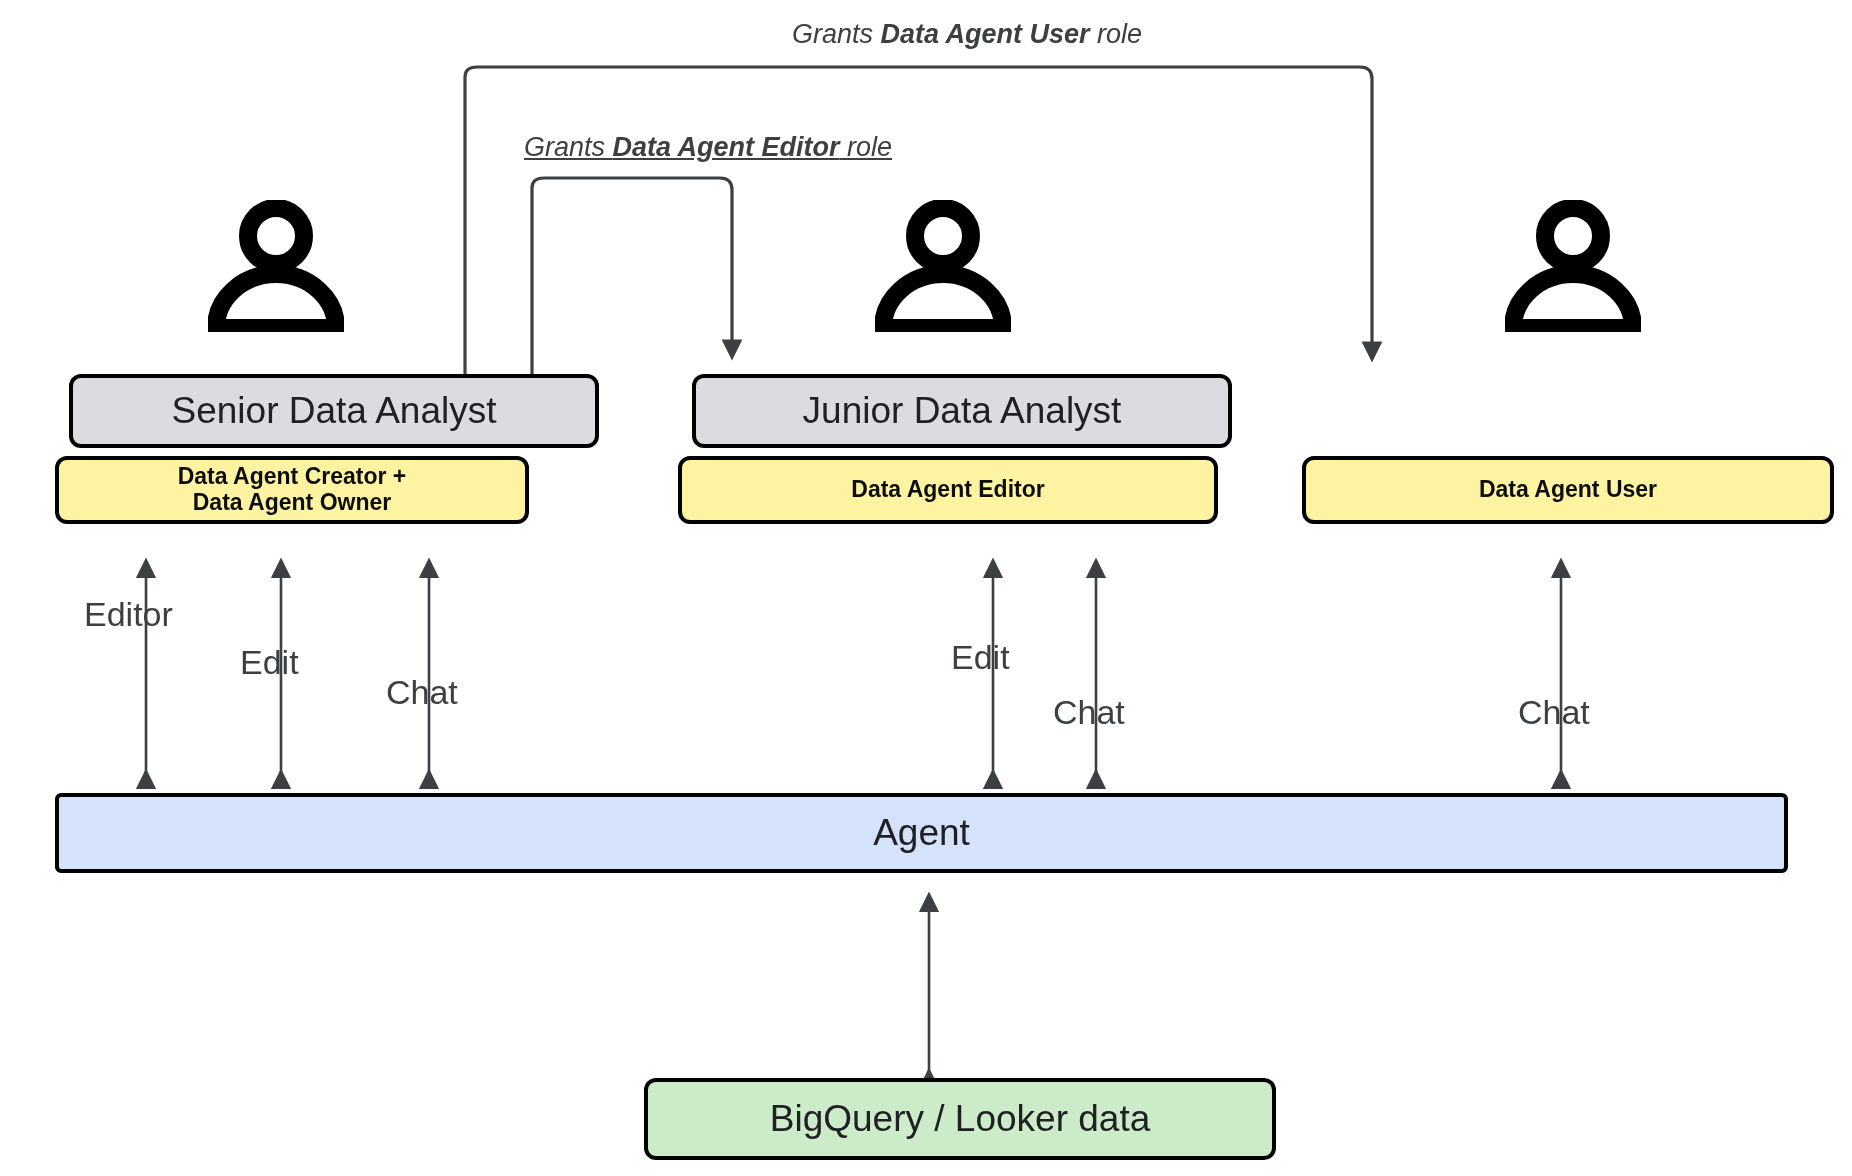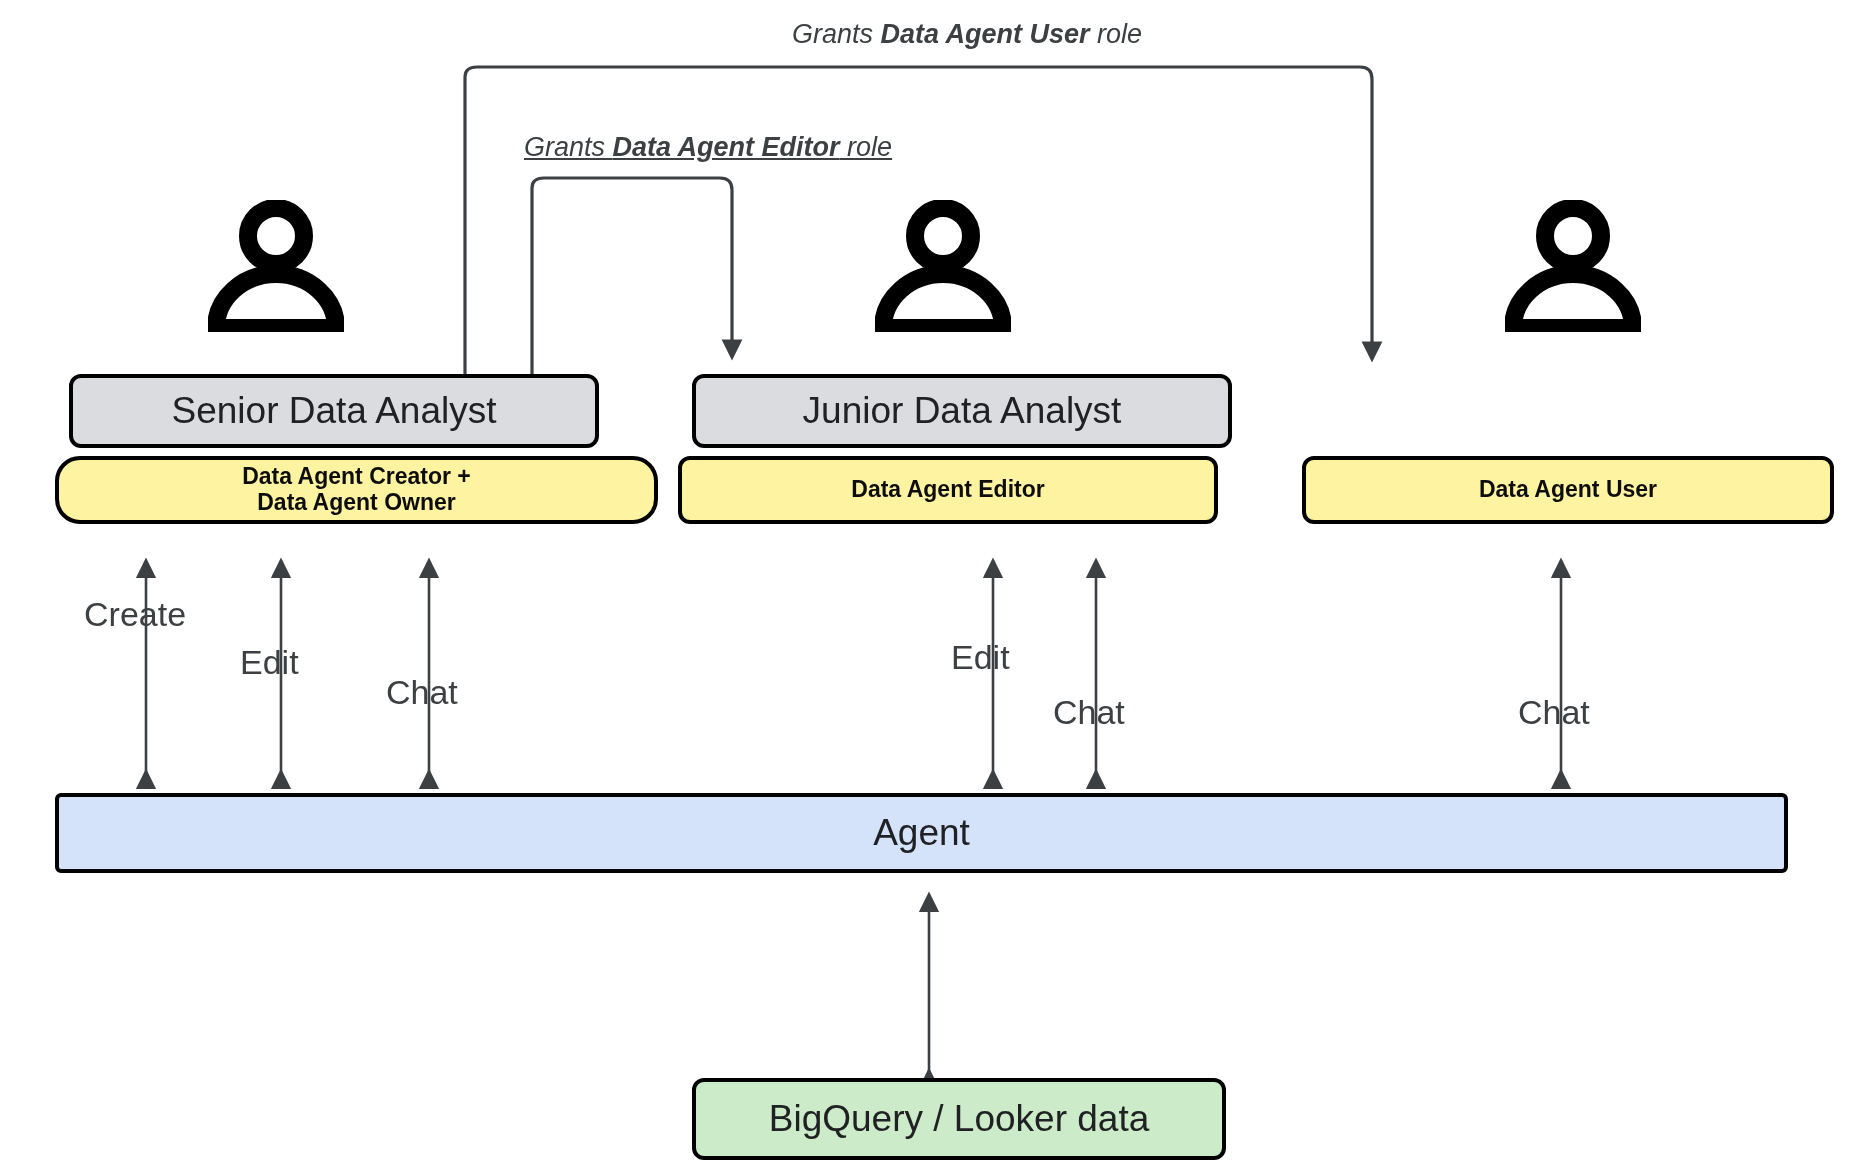--- a/index.html
+++ b/index.html
@@ -136,46 +136,46 @@
     <span>Grants </span><b>Data Agent User</b><span> role</span>
   </div>
 
   <div class="conn-label" style="left:524px; top:132px;text-decoration:underline;">
     <span>Grants </span><b>Data Agent Editor</b><span> role</span>
   </div>
 
   <div class="node role-title" style="left:55px; top:374px; width:530px; height:74px;">
     <span>Senior Data Analyst</span>
   </div>
-  <div class="node role-perm" style="left:55px; top:456px; width:603px; height:68px; flex-direction:column;border-radius:25px;">
+  <div class="node role-perm" style="left:55px; top:456px; width:474px; height:68px; flex-direction:column;">
     <span>Data Agent Creator +</span>
     <span>Data Agent Owner</span>
   </div>
 
   <div class="node role-title" style="left:678px; top:374px; width:540px; height:74px;">
     <span>Junior Data Analyst</span>
   </div>
   <div class="node role-perm" style="left:678px; top:456px; width:540px; height:68px;">
     <span>Data Agent Editor</span>
   </div>
 
   <div class="node role-perm" style="left:1302px; top:456px; width:532px; height:68px;">
     <span>Data Agent User</span>
   </div>
 
-  <div class="flow-label" style="left:84px; top:595px;">Create</div>
+  <div class="flow-label" style="left:84px; top:595px;">Editor</div>
   <div class="flow-label" style="left:240px; top:643px;">Edit</div>
   <div class="flow-label" style="left:386px; top:673px;">Chat</div>
 
   <div class="flow-label" style="left:951px; top:638px;">Edit</div>
   <div class="flow-label" style="left:1053px; top:693px;">Chat</div>
 
   <div class="flow-label" style="left:1518px; top:693px;">Chat</div>
 
   <div class="node agent-node" style="left:55px; top:793px; width:1733px; height:80px;">
     <span>Agent</span>
   </div>
 
-  <div class="node data-node" style="left:692px; top:1078px; width:534px; height:82px;">
+  <div class="node data-node" style="left:644px; top:1078px; width:632px; height:82px;">
     <span>BigQuery / Looker data</span>
   </div>
 
 </div>
 
 </body></html>

